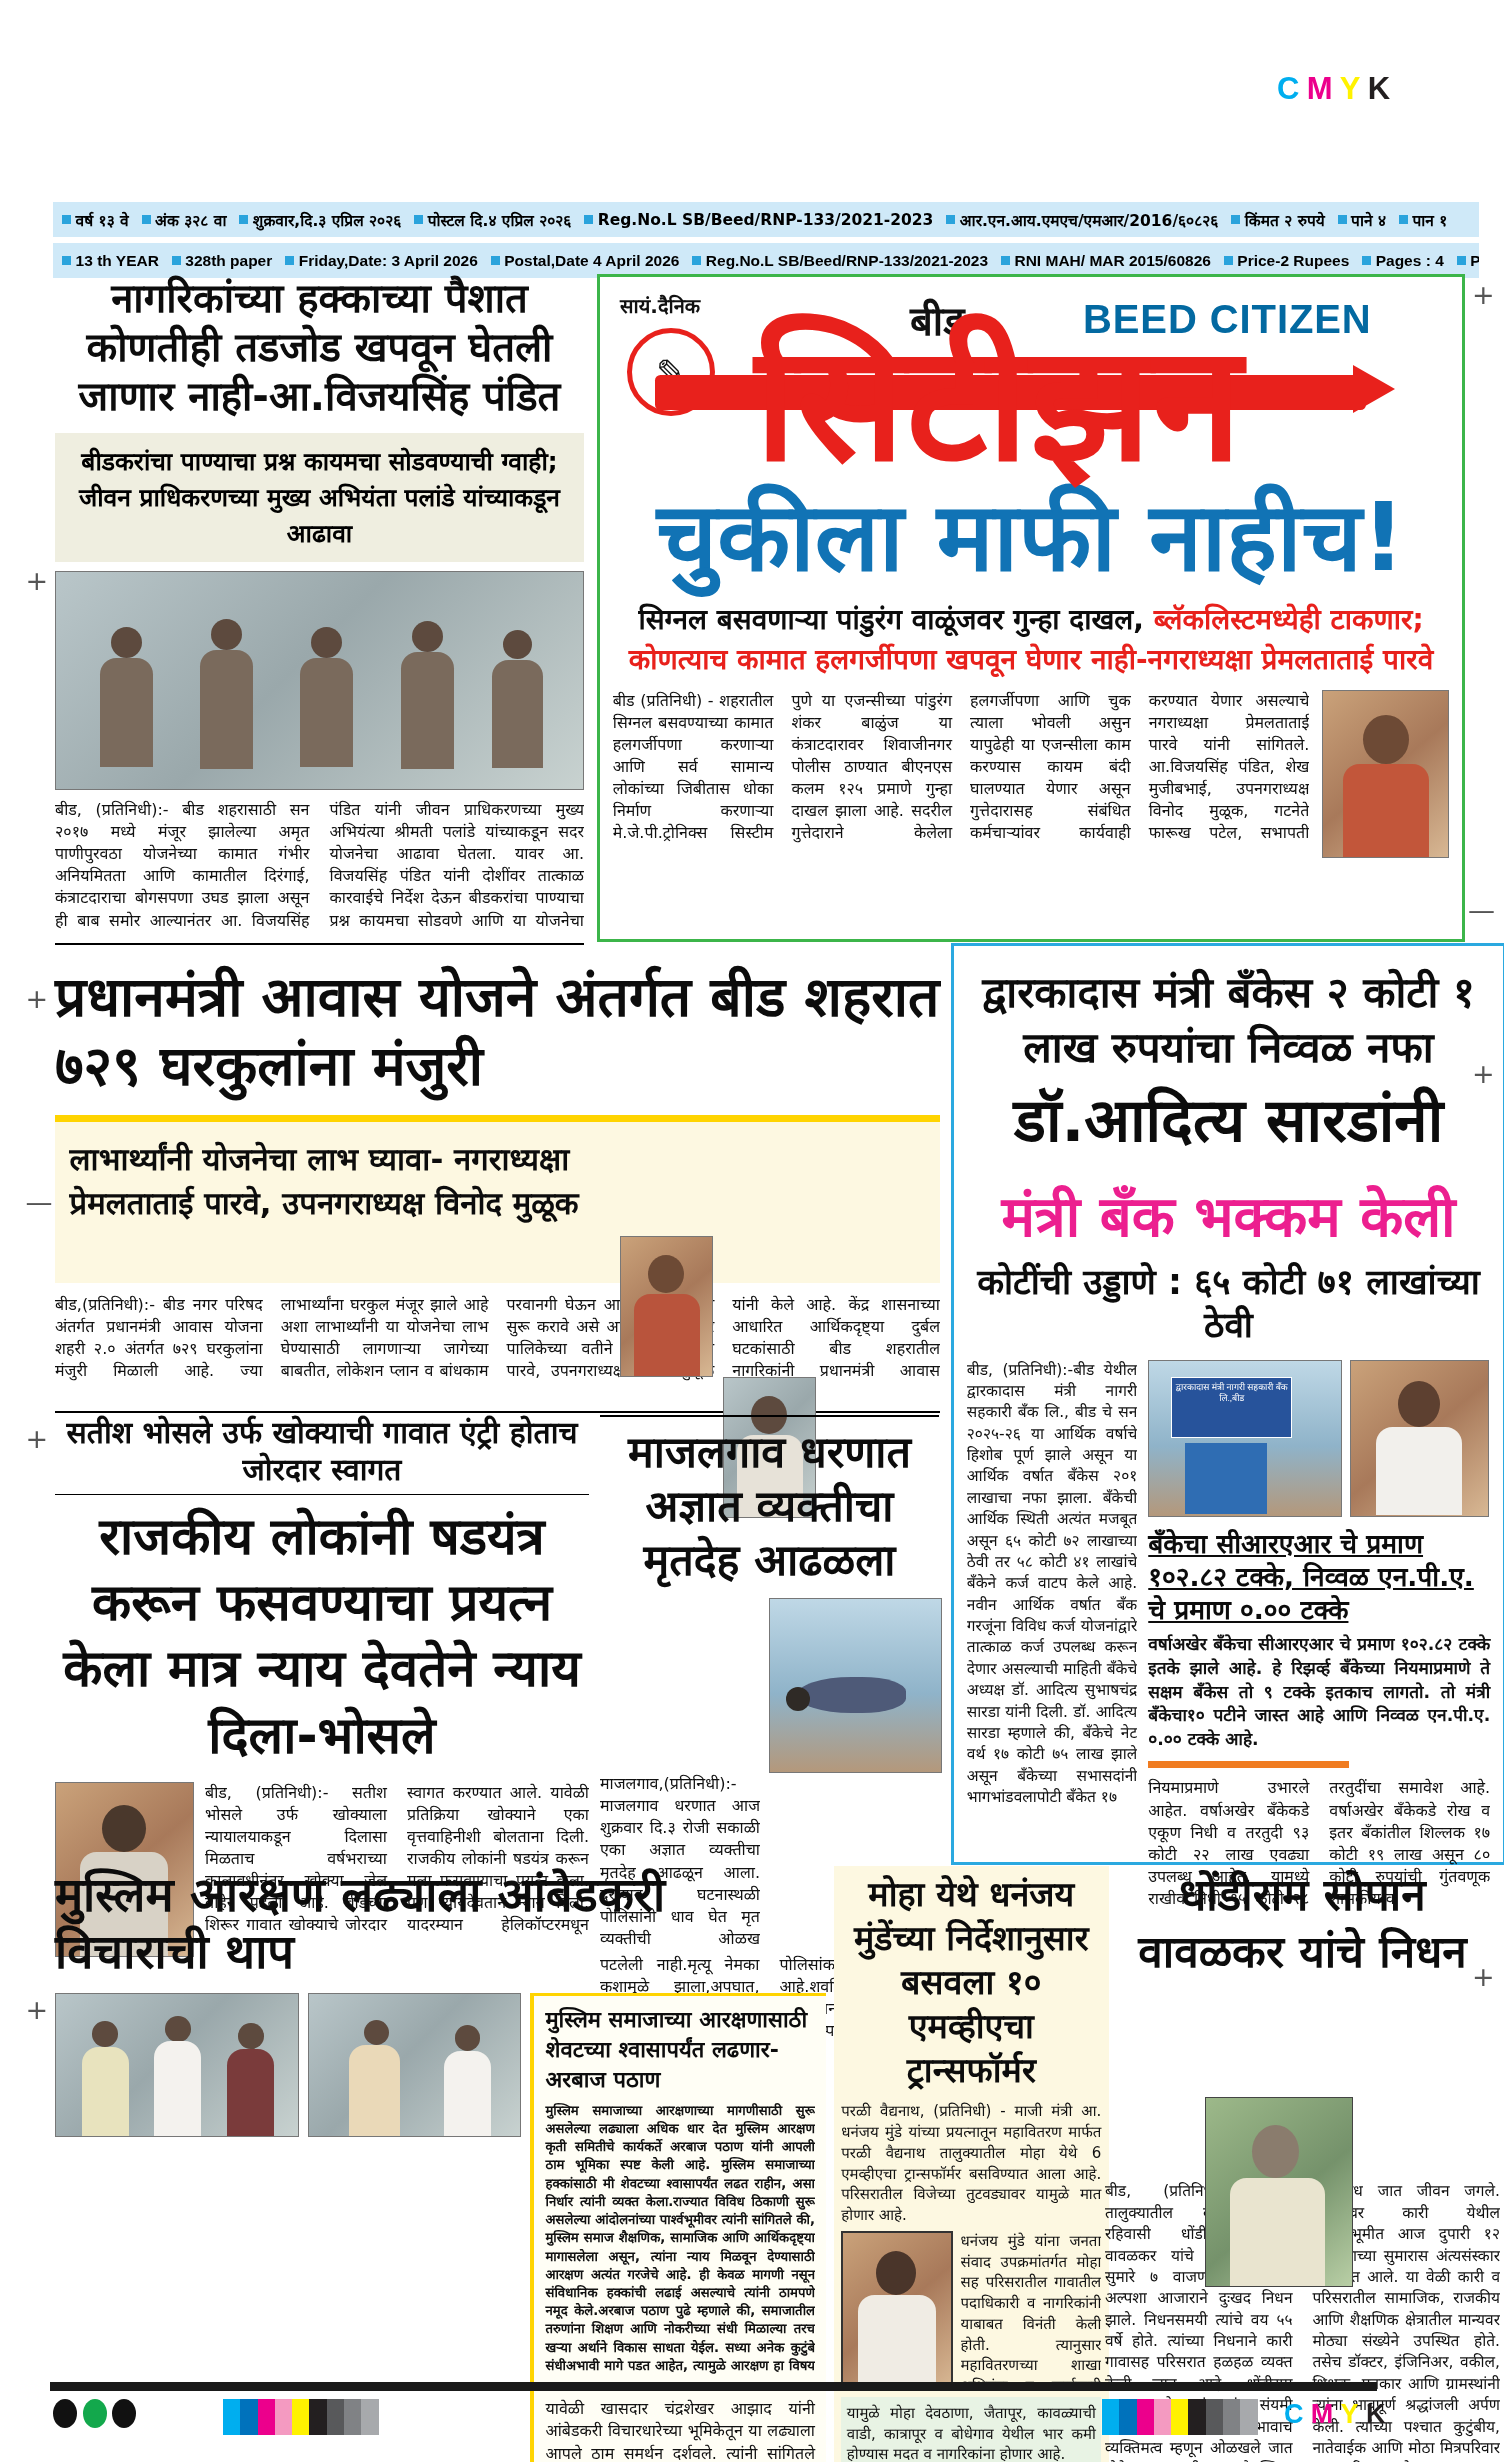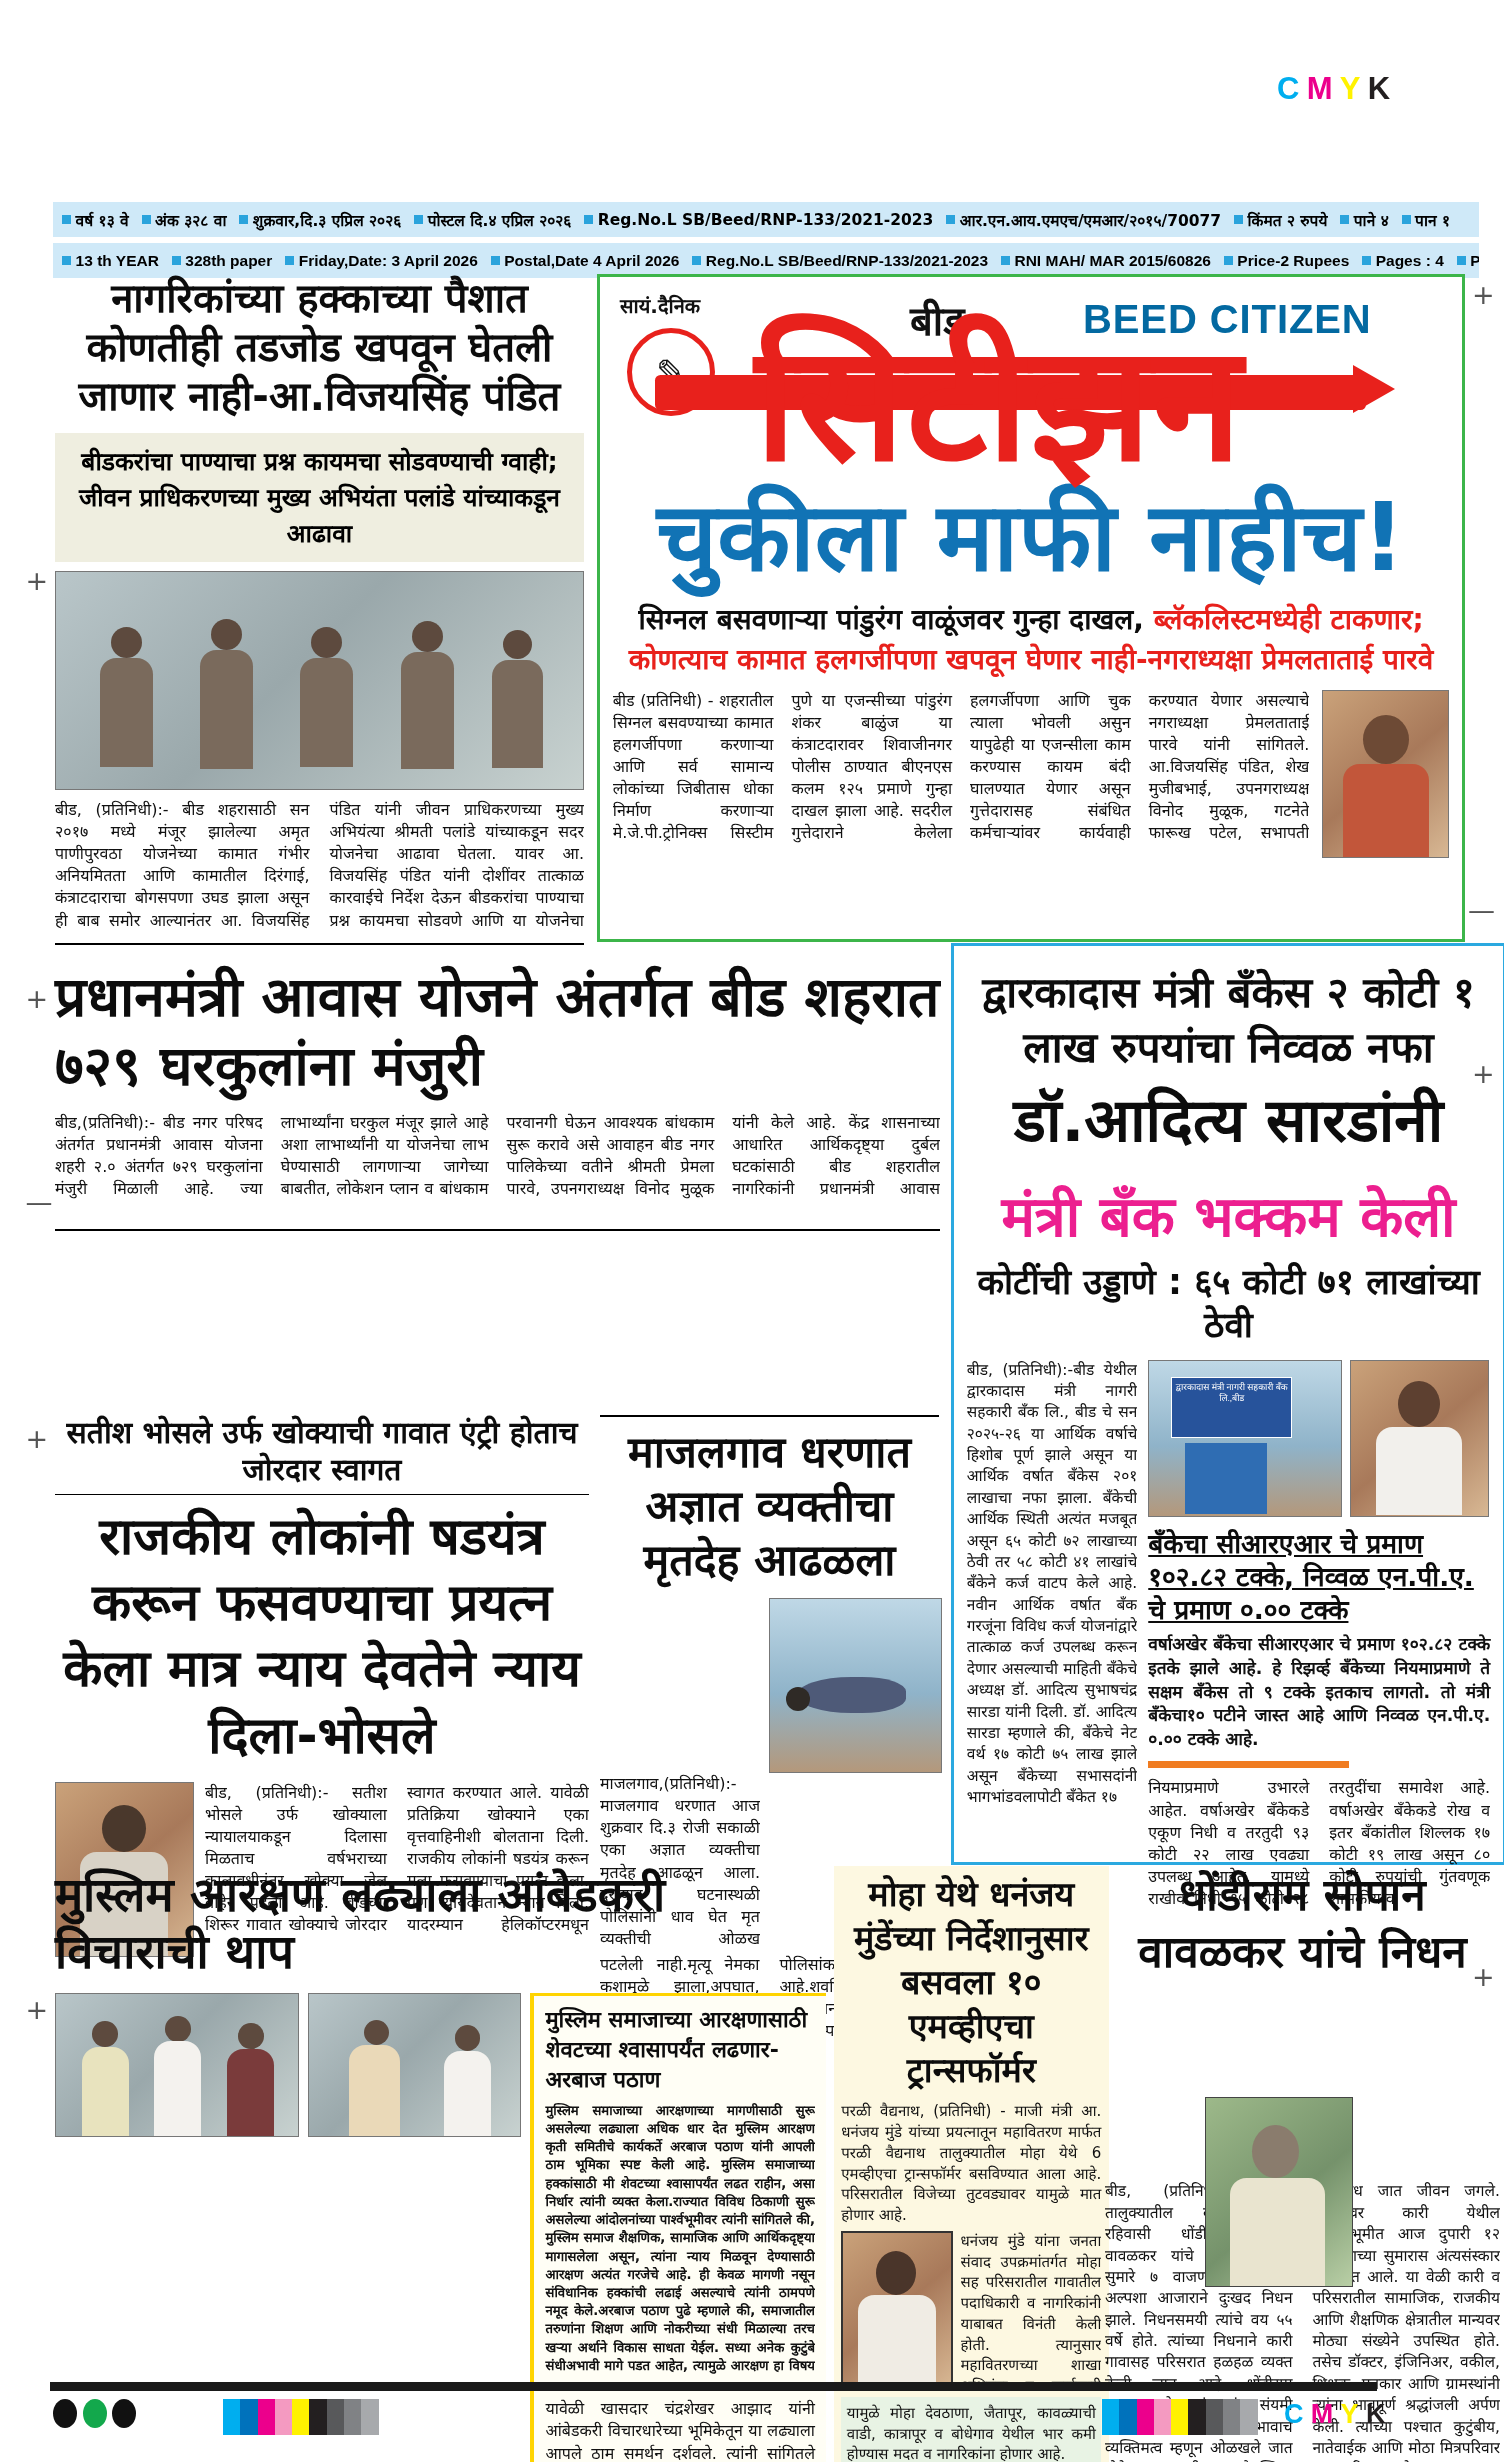--- a/index.html
+++ b/index.html
@@ -87,21 +87,21 @@
     <span class="hitem">
         <i class="sq"></i>
         <b>पोस्टल दि.४ एप्रिल २०२६</b>
       </span>
     <span class="hitem">
         <i class="sq"></i>
         <b>Reg.No.L SB/Beed/RNP-133/2021-2023</b>
       </span>
     <span class="hitem">
         <i class="sq"></i>
-        <b>आर.एन.आय.एमएच/एमआर/२०१५/70077</b>
+        <b>आर.एन.आय.एमएच/एमआर/2016/६०८२६</b>
       </span>
     <span class="hitem">
         <i class="sq"></i>
         <b>किंमत २ रुपये</b>
       </span>
     <span class="hitem">
         <i class="sq"></i>
         <b>पाने ४</b>
       </span>
     <span class="hitem">
@@ -199,20 +199,31 @@
       </div>
       <div class="photo warm" style="width:126px;height:166px;">
         <span class="head-sil" style="left:40px;top:24px;width:46px;height:49px;background:#6d4a35;"></span>
         <span class="body-sil" style="left:20px;top:73px;width:86px;height:93px;background:#c2563a;"></span>
       </div>
     </div>
   </div>
 
   <div class="abs" style="left:55px;top:963px;width:885px;">
     <div class="h-black" style="font-size:55px;line-height:1.25;">प्रधानमंत्री आवास योजने अंतर्गत बीड शहरात ७२९ घरकुलांना मंजुरी</div>
+    <div class="paleyellow" style="position:relative;margin-top:14.6px;height:161px;border-top:7.3px solid #ffd400;">
+      <div class="h-black" style="font-size:31px;padding:16.4px 0 0 14.6px;width:538px;line-height:1.4;">लाभार्थ्यांनी योजनेचा लाभ घ्यावा- नगराध्यक्षा प्रेमलताताई पारवे, उपनगराध्यक्ष विनोद मुळूक</div>
+      <div class="photo warm abs" style="left:565px;top:11px;width:91px;height:139px;">
+        <span class="head-sil" style="left:27px;top:18px;width:36px;height:38px;background:#6d4a35;"></span>
+          <span class="body-sil" style="left:12.8px;top:57px;width:66px;height:82px;background:#b9543c;"></span>
+      </div>
+      <div class="photo abs" style="left:668px;top:11px;width:91px;height:139px;">
+        <span class="head-sil" style="left:27px;top:18px;width:36px;height:38px;"></span>
+          <span class="body-sil" style="left:12.8px;top:57px;width:66px;height:82px;background:#e7e2d8;"></span>
+      </div>
+    </div>
     <div class="body-txt cols4 just" style="margin-top:11px;height:108px;overflow:hidden;">
       <span>बीड,(प्रतिनिधी):- बीड नगर परिषद अंतर्गत प्रधानमंत्री आवास योजना शहरी २.० अंतर्गत ७२९ घरकुलांना मंजुरी मिळाली आहे. ज्या लाभार्थ्यांना घरकुल मंजूर झाले आहे अशा लाभार्थ्यांनी या</span> <span>योजनेचा लाभ घेण्यासाठी लागणाऱ्या जागेच्या बाबतीत, लोकेशन प्लान व बांधकाम परवानगी घेऊन आवश्यक बांधकाम सुरू करावे असे आवाहन बीड नगर पालिकेच्या वतीने श्रीमती</span> <span>प्रेमला पारवे, उपनगराध्यक्ष विनोद मुळूक यांनी केले आहे. केंद्र शासनाच्या आधारित आर्थिकदृष्ट्या दुर्बल घटकांसाठी बीड शहरातील नागरिकांनी प्रधानमंत्री</span> <span>आवास योजनेअंतर्गत ऑनलाईन अर्ज सादर केले आहेत. यंदा योजने अंतर्गत ७२९ लाभार्थ्यांचे मंजूर झाले आहेत. मंजूर लाभार्थ्यांची यादी नगर परिषद</span>
       
     </div>
     <div style="border-bottom:2.7px solid #000;margin-top:9px;"></div>
   </div>
 
   <div class="abs bankbox" style="left:951px;top:943px;width:549px;height:916px;">
     <div class="h-black ctr" style="font-size:42px;margin-top:20px;padding:0 11px;line-height:1.3;">द्वारकादास मंत्री बँकेस २ कोटी १ लाख रुपयांचा निव्वळ नफा</div>
     <div class="h-black ctr" style="font-size:60px;margin-top:9px;">डॉ.आदित्य सारडांनी</div>

